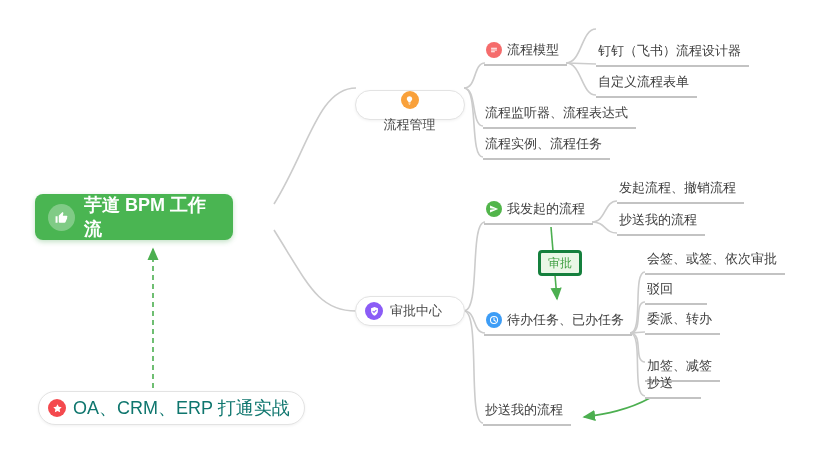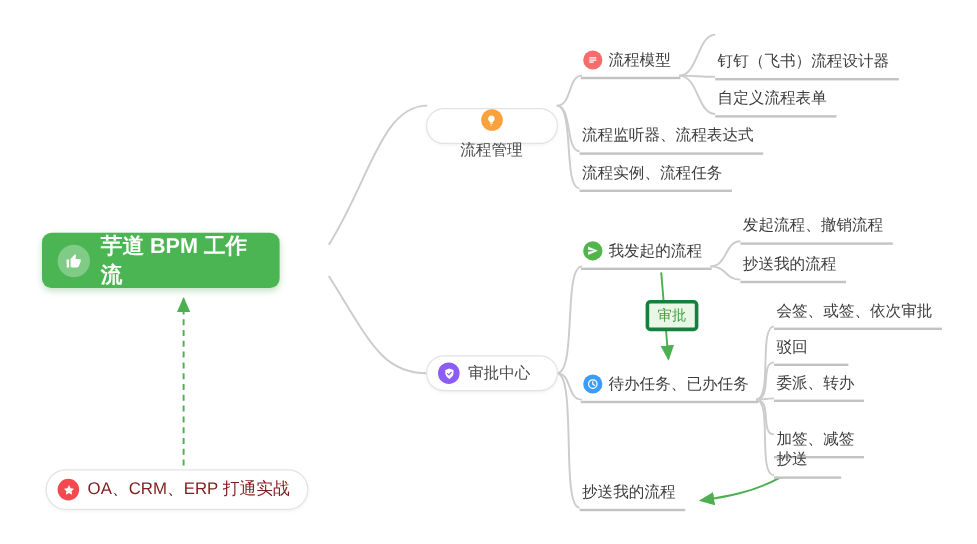--- a/index.html
+++ b/index.html
@@ -17,21 +17,21 @@
   .branch .icon-circle { width:18px; height:18px; }
   .leaf { position:absolute; display:flex; align-items:center; gap:5px; font-size:13px; color:#3e3e3e;
           padding:1px 8px 5px 2px; border-bottom:2px solid #c3c3c3; white-space:nowrap; }
   .leaf .icon-circle { width:16px; height:16px; }
   .bg-orange{background:#f9a13b;} .bg-purple{background:#8b5cf6;} .bg-red{background:#f56c6c;}
   .bg-green{background:#52b54b;} .bg-blue{background:#3d9df6;} .bg-alert-red{background:#f4494e;}
   .tag { position:absolute; left:538px; top:250px; background:#eaf7e6; border:3px solid #15803d;
          color:#3f9f42; font-size:12px; padding:4px 7px; border-radius:4px; line-height:1; }
   .note { position:absolute; left:38px; top:391px; height:34px; display:flex; align-items:center; gap:7px;
           background:#fff; border:1px solid #e3e3e3; border-radius:17px; padding:0 14px 0 9px;
-          font-size:14px; color:#7f1d1d; box-shadow:0 1px 3px rgba(0,0,0,.06); }
+          font-size:18px; color:#0f766e; box-shadow:0 1px 3px rgba(0,0,0,.06); }
   .note .icon-circle { width:18px; height:18px; }
   .minw62 { min-width:62px; } .minw56 { min-width:56px; }
 </style>
 </head>
 <body>
 
 <div class="canvas">
 
   <svg class="links" viewBox="0 0 814 453">
     <defs>

